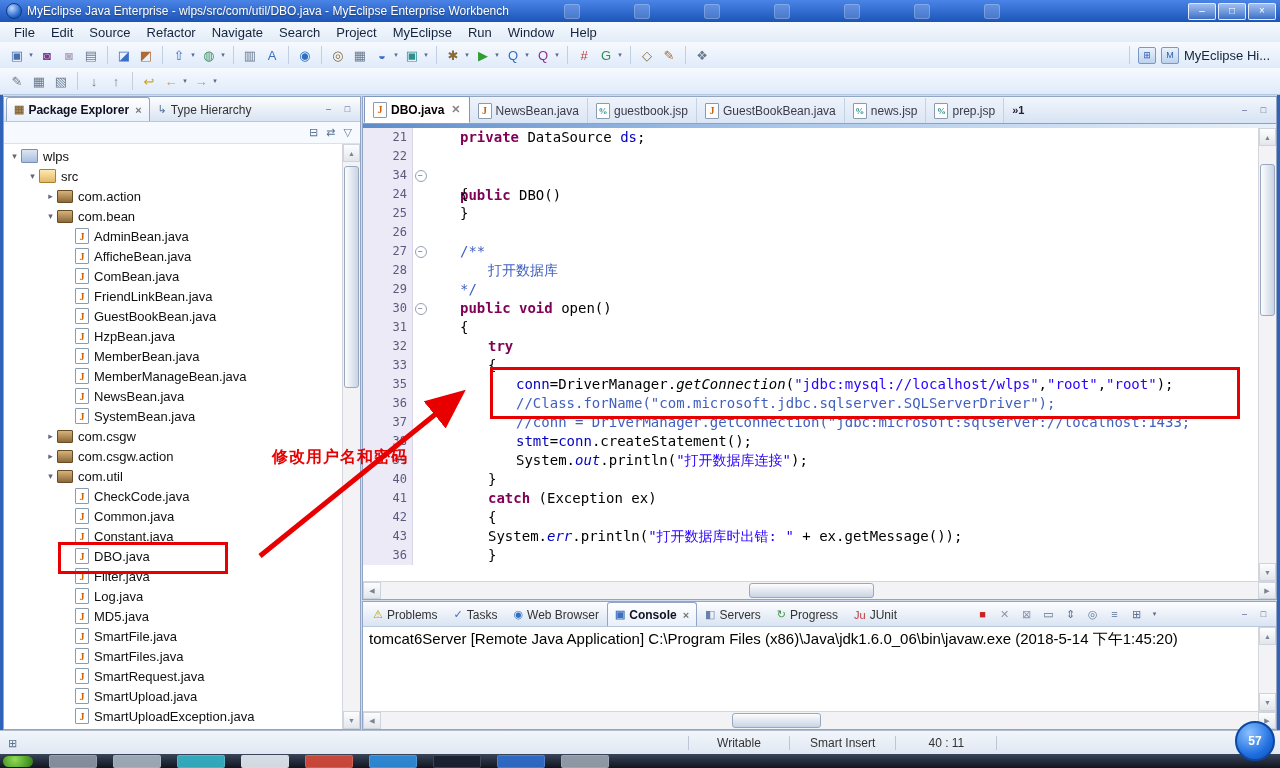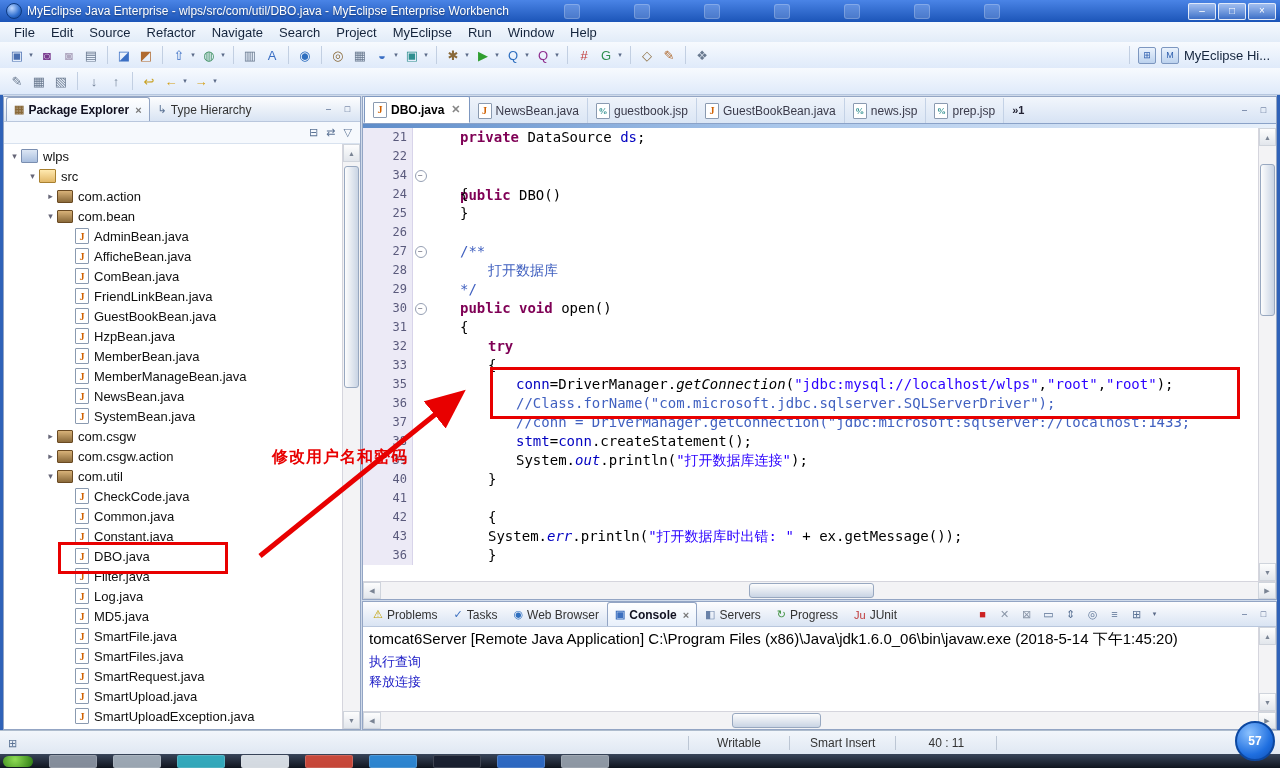--- a/index.html
+++ b/index.html
@@ -638,20 +638,21 @@
           <span class="ctext" style="padding-left: 88px;"><span class="seg-t">System.</span><span class="seg-sf">out</span><span class="seg-t">.println(</span><span class="seg-s">"打开数据库连接"</span><span class="seg-t">);</span></span>
         </div>
         <div class="crow">
           <span class="lnum">40</span>
           <span class="fold"></span>
           <span class="ctext" style="padding-left: 60px;"><span class="seg-t">}</span></span>
         </div>
         <div class="crow">
           <span class="lnum">41</span>
           <span class="fold"></span>
+          <span class="ctext" style="padding-left: 60px;"><span class="seg-k">catch</span><span class="seg-t"> (Exception ex)</span></span>
         </div>
         <div class="crow">
           <span class="lnum">42</span>
           <span class="fold"></span>
           <span class="ctext" style="padding-left: 60px;"><span class="seg-t">{</span></span>
         </div>
         <div class="crow">
           <span class="lnum">43</span>
           <span class="fold"></span>
           <span class="ctext" style="padding-left: 60px;"><span class="seg-t">System.</span><span class="seg-sf">err</span><span class="seg-t">.println(</span><span class="seg-s">"打开数据库时出错: "</span><span class="seg-t"> + ex.getMessage());</span></span>
@@ -724,24 +725,20 @@
         <span class="tb-dd">▾</span>
       </span>
     <span class="panel-btns">
       <span class="pbtn">–</span>
       <span class="pbtn">□</span>
     </span>
   </div>
   <div id="console-body">
     <div id="console-inner">
       <div class="console-desc">tomcat6Server [Remote Java Application] C:\Program Files (x86)\Java\jdk1.6.0_06\bin\javaw.exe (2018-5-14 下午1:45:20)</div>
-      <div id="console-output">
-          <div class="console-line">执行查询</div>
-          <div class="console-line">释放连接</div>
-        </div>
     </div>
     <div class="vscroll">
       <span class="sb-btn">▲</span>
       <span class="sb-track"></span>
       <span class="sb-btn">▼</span>
     </div>
   </div>
   <div class="hscroll">
     <span class="sb-btn">◀</span>
     <span class="sb-track">

